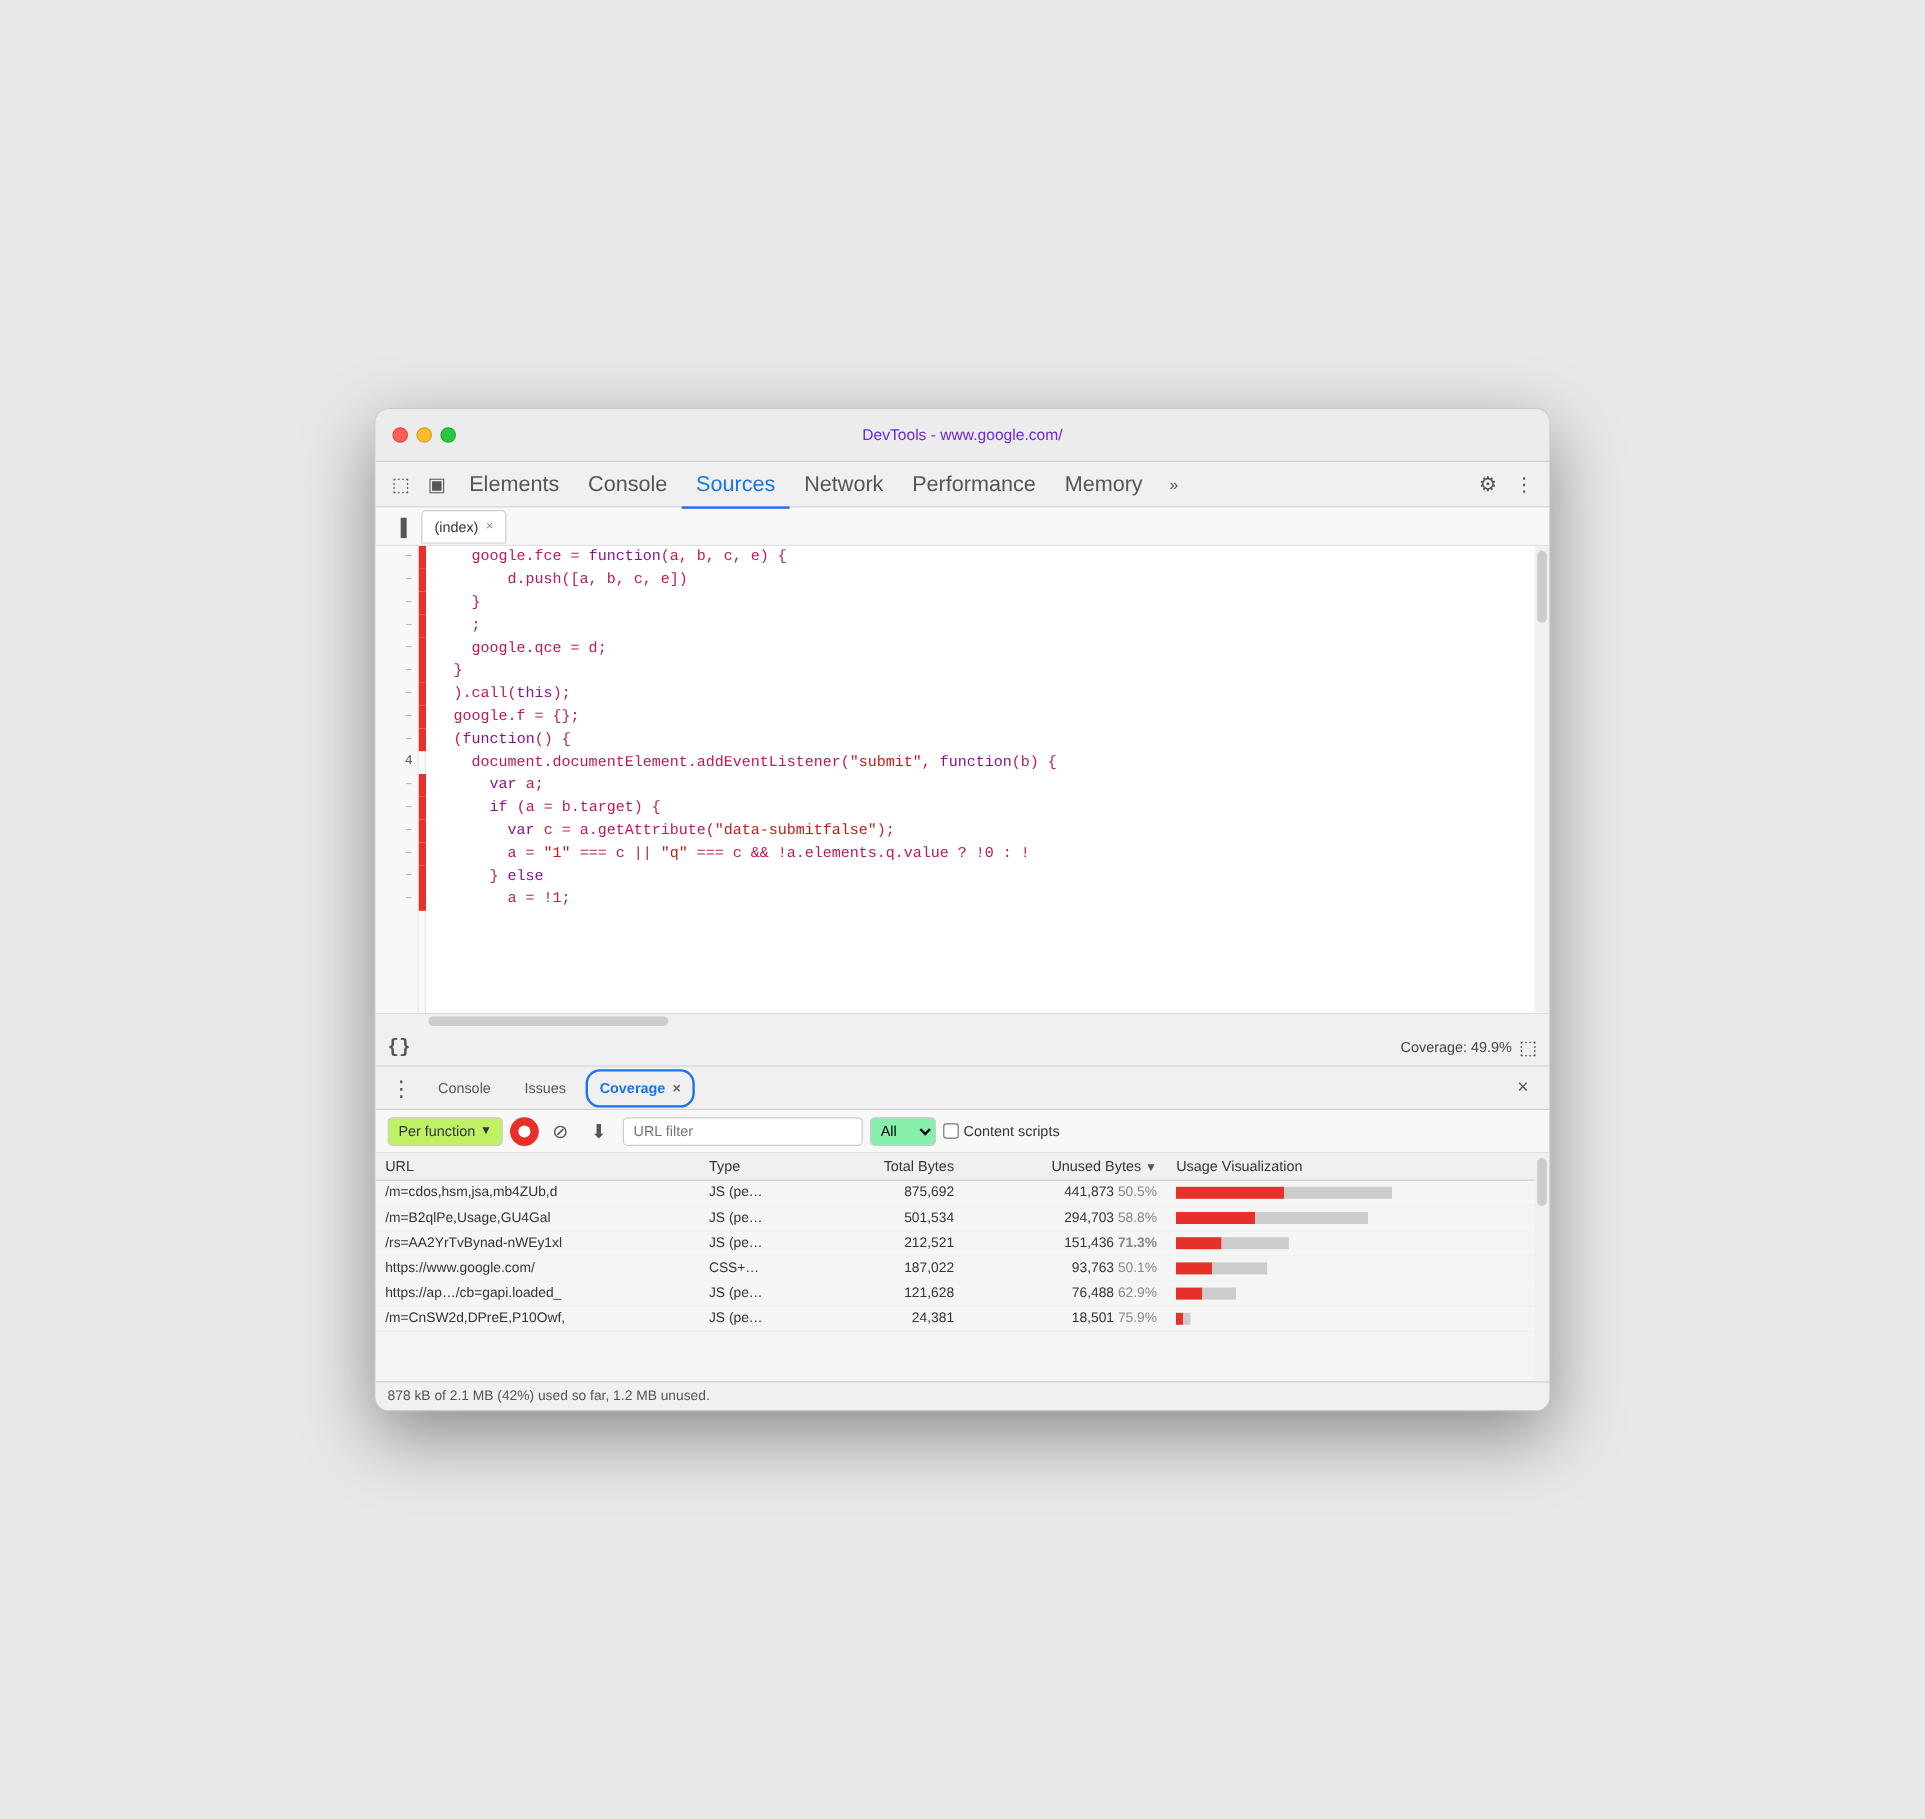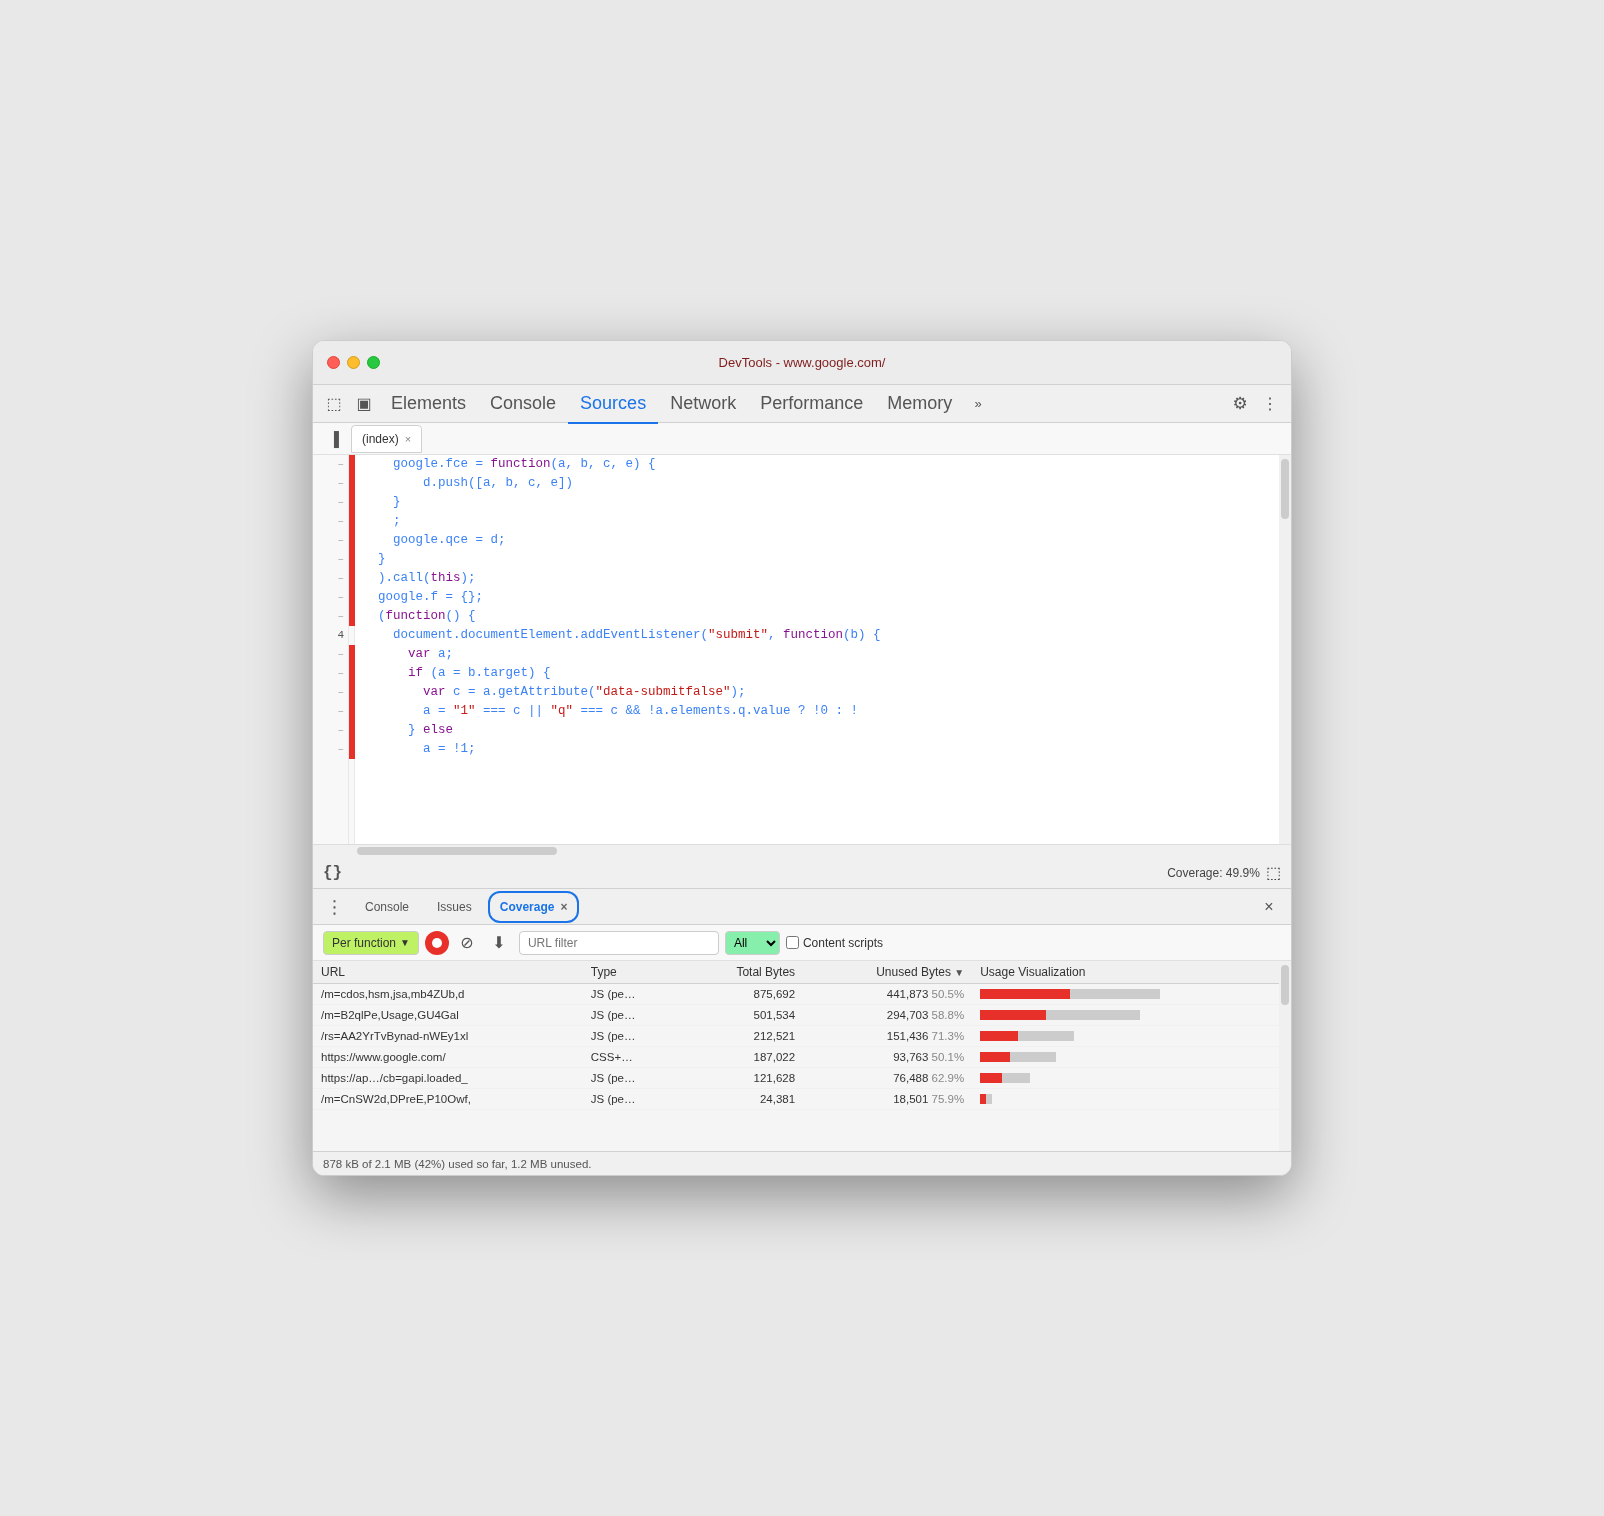--- a/index.html
+++ b/index.html
@@ -40,21 +40,21 @@
       border-radius: 50%;
     }
     .tl-red { background: #ff5f57; border: 1px solid #e0443e; }
     .tl-yellow { background: #febc2e; border: 1px solid #d4a017; }
     .tl-green { background: #28c840; border: 1px solid #1aab29; }
     .title-bar-title {
       position: absolute;
       left: 50%;
       transform: translateX(-50%);
       font-size: 13px;
-      color: #7f1d1d;
+      color: #6d28d9;
       font-weight: 500;
     }
     
     .devtools-tabs {
       background: #f0f0f0;
       border-bottom: 1px solid #d0d0d0;
       display: flex;
       align-items: center;
       height: 38px;
       padding: 0 6px;
@@ -182,21 +182,21 @@
       padding: 0 8px;
     }
     .code-line {
       height: 19px;
       display: flex;
       align-items: center;
       white-space: pre;
     }
     .kw { color: #881391; }
     .str { color: #c41a16; }
-    .plain { color: #3b82f6; }
+    .plain { color: #be185d; }
     .scrollbar-right {
       width: 12px;
       background: #f0f0f0;
       flex-shrink: 0;
     }
     .scrollbar-thumb {
       width: 8px;
       height: 60px;
       background: #ccc;
       border-radius: 4px;
@@ -706,21 +706,21 @@
       <div class="usage-bar-container">
         <span class="usage-bar-used" style="width:66px;"></span>
         <span class="usage-bar-unused" style="width:94px;"></span>
       </div>
     </td>
   </tr>
           <tr>
     <td class="url-cell">/rs=AA2YrTvBynad-nWEy1xl</td>
     <td class="type-cell">JS (pe…</td>
     <td class="right">212,521</td>
-    <td class="right">151,436 <span style="color:#888;">71.3%</span></td>
+    <td class="right">151,436 <span style="color:#888;font-weight:bold;">71.3%</span></td>
     <td>
       <div class="usage-bar-container">
         <span class="usage-bar-used" style="width:38px;"></span>
         <span class="usage-bar-unused" style="width:56px;"></span>
       </div>
     </td>
   </tr>
           <tr>
     <td class="url-cell">https://www.google.com/</td>
     <td class="type-cell">CSS+…</td>

